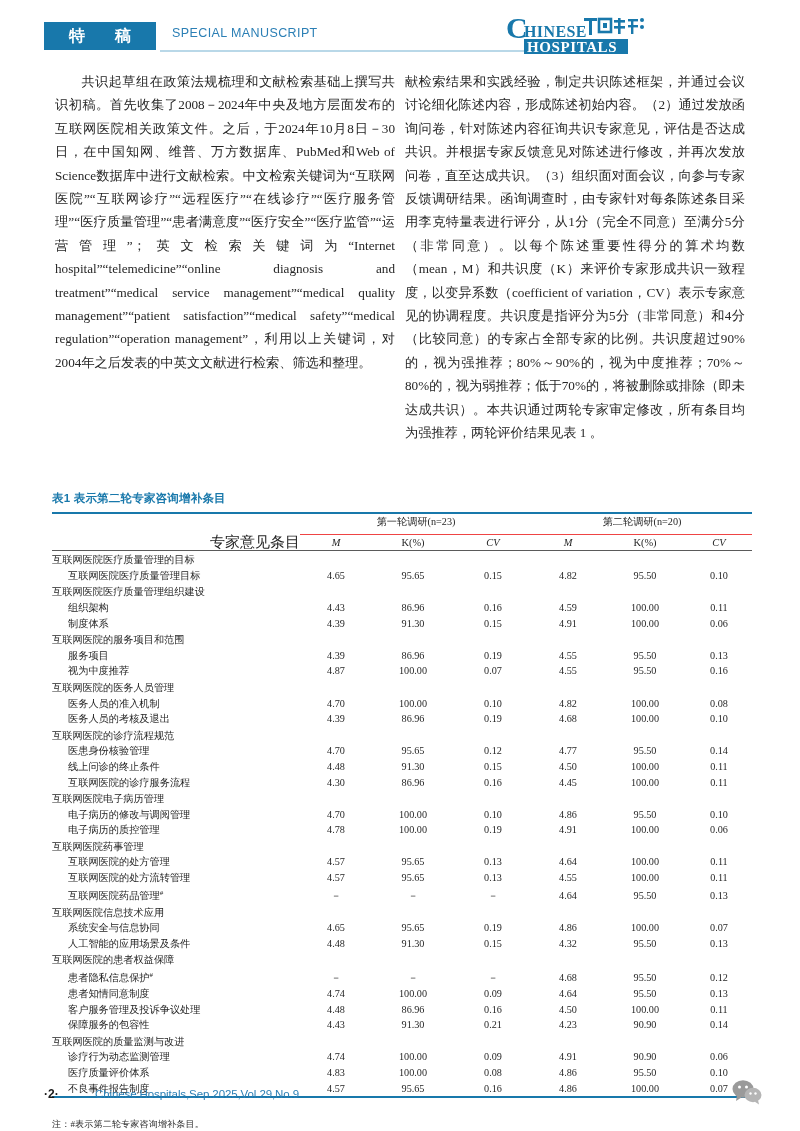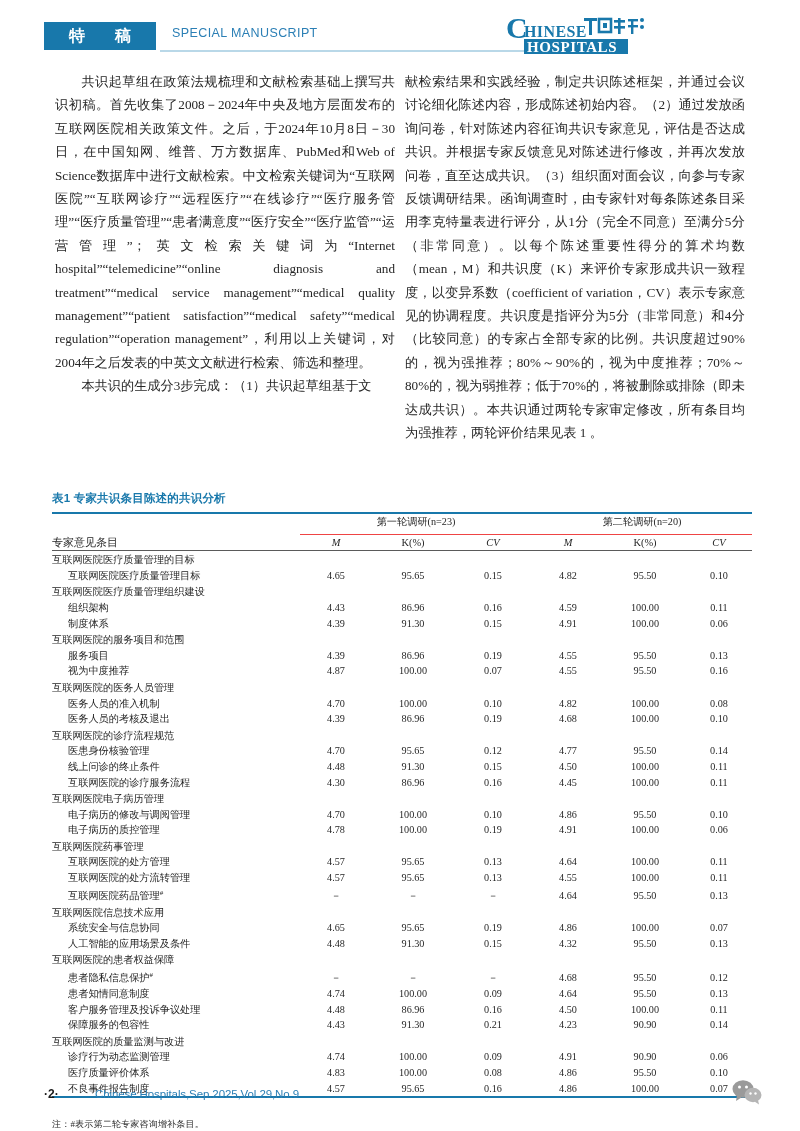--- a/index.html
+++ b/index.html
@@ -110,24 +110,24 @@
     padding-bottom: 1px;
   }
   th.grp .u { border-bottom: 1px solid #ef4444; display: block; padding-bottom: 4px; }
   th.sub {
     text-align: center;
     font-size: 10.4px;
     padding-top: 1px;
     padding-bottom: 2px;
   }
   th.item-head {
-    text-align: left;
+    text-align: right;
     padding-left: 2px;
     padding-bottom: 2px;
-    font-size: 11px;
+    font-size: 15px;
   }
   td.num { text-align: center; font-size: 10.2px; }
   td.item { text-align: left; padding-left: 2px; font-size: 10.2px; }
   td.item.sub  { padding-left: 16px; }
   tr.section td { padding-top: 1px; }
   .ital { font-style: italic; font-family: "Liberation Serif", serif; }
   .sup { font-size: 7px; vertical-align: super; }
 
   .tbl-note {
     margin-top: 20px;
@@ -200,29 +200,28 @@
           <circle cx="136" cy="19" r="2"></circle>
         </g>
         <rect x="18" y="31" width="104" height="15" fill="#1878ab"></rect>
         <text x="21" y="43.5" font-family="Liberation Serif, serif" font-size="15" font-weight="bold" fill="#ffffff" letter-spacing="0.6">HOSPITALS</text>
       </svg>
     </div>
   </div>
 
   <div class="col col-left">
     <p>共识起草组在政策法规梳理和文献检索基础上撰写共识初稿。首先收集了2008－2024年中央及地方层面发布的互联网医院相关政策文件。之后，于2024年10月8日－30日，在中国知网、维普、万方数据库、PubMed和Web of Science数据库中进行文献检索。中文检索关键词为“互联网医院”“互联网诊疗”“远程医疗”“在线诊疗”“医疗服务管理”“医疗质量管理”“患者满意度”“医疗安全”“医疗监管”“运营管理”；英文检索关键词为“Internet hospital”“telemedicine”“online diagnosis and treatment”“medical service management”“medical quality management”“patient satisfaction”“medical safety”“medical regulation”“operation management”，利用以上关键词，对2004年之后发表的中英文文献进行检索、筛选和整理。</p>
-    <p>本共识的生成分3步完成：（1）共识起草组基于文</p>
   </div>
 
   <div class="col col-right">
     <p class="cont">献检索结果和实践经验，制定共识陈述框架，并通过会议讨论细化陈述内容，形成陈述初始内容。（2）通过发放函询问卷，针对陈述内容征询共识专家意见，评估是否达成共识。并根据专家反馈意见对陈述进行修改，并再次发放问卷，直至达成共识。（3）组织面对面会议，向参与专家反馈调研结果。函询调查时，由专家针对每条陈述条目采用李克特量表进行评分，从1分（完全不同意）至满分5分（非常同意）。以每个陈述重要性得分的算术均数（mean，M）和共识度（K）来评价专家形成共识一致程度，以变异系数（coefficient of variation，CV）表示专家意见的协调程度。共识度是指评分为5分（非常同意）和4分（比较同意）的专家占全部专家的比例。共识度超过90%的，视为强推荐；80%～90%的，视为中度推荐；70%～80%的，视为弱推荐；低于70%的，将被删除或排除（即未达成共识）。本共识通过两轮专家审定修改，所有条目均为强推荐，两轮评价结果见表 1 。</p>
   </div>
 
   <div class="tbl-wrap">
-    <div class="tbl-title">表1  专家共识条目陈述的共识分析</div>
+    <div class="tbl-title">表1  表示第二轮专家咨询增补条目</div>
     <table class="data">
       <colgroup>
         <col style="width:248px">
         <col style="width:72px">
           <col style="width:82px">
           <col style="width:78px">
         <col style="width:72px">
           <col style="width:82px">
           <col style="width:66px">
       </colgroup>

